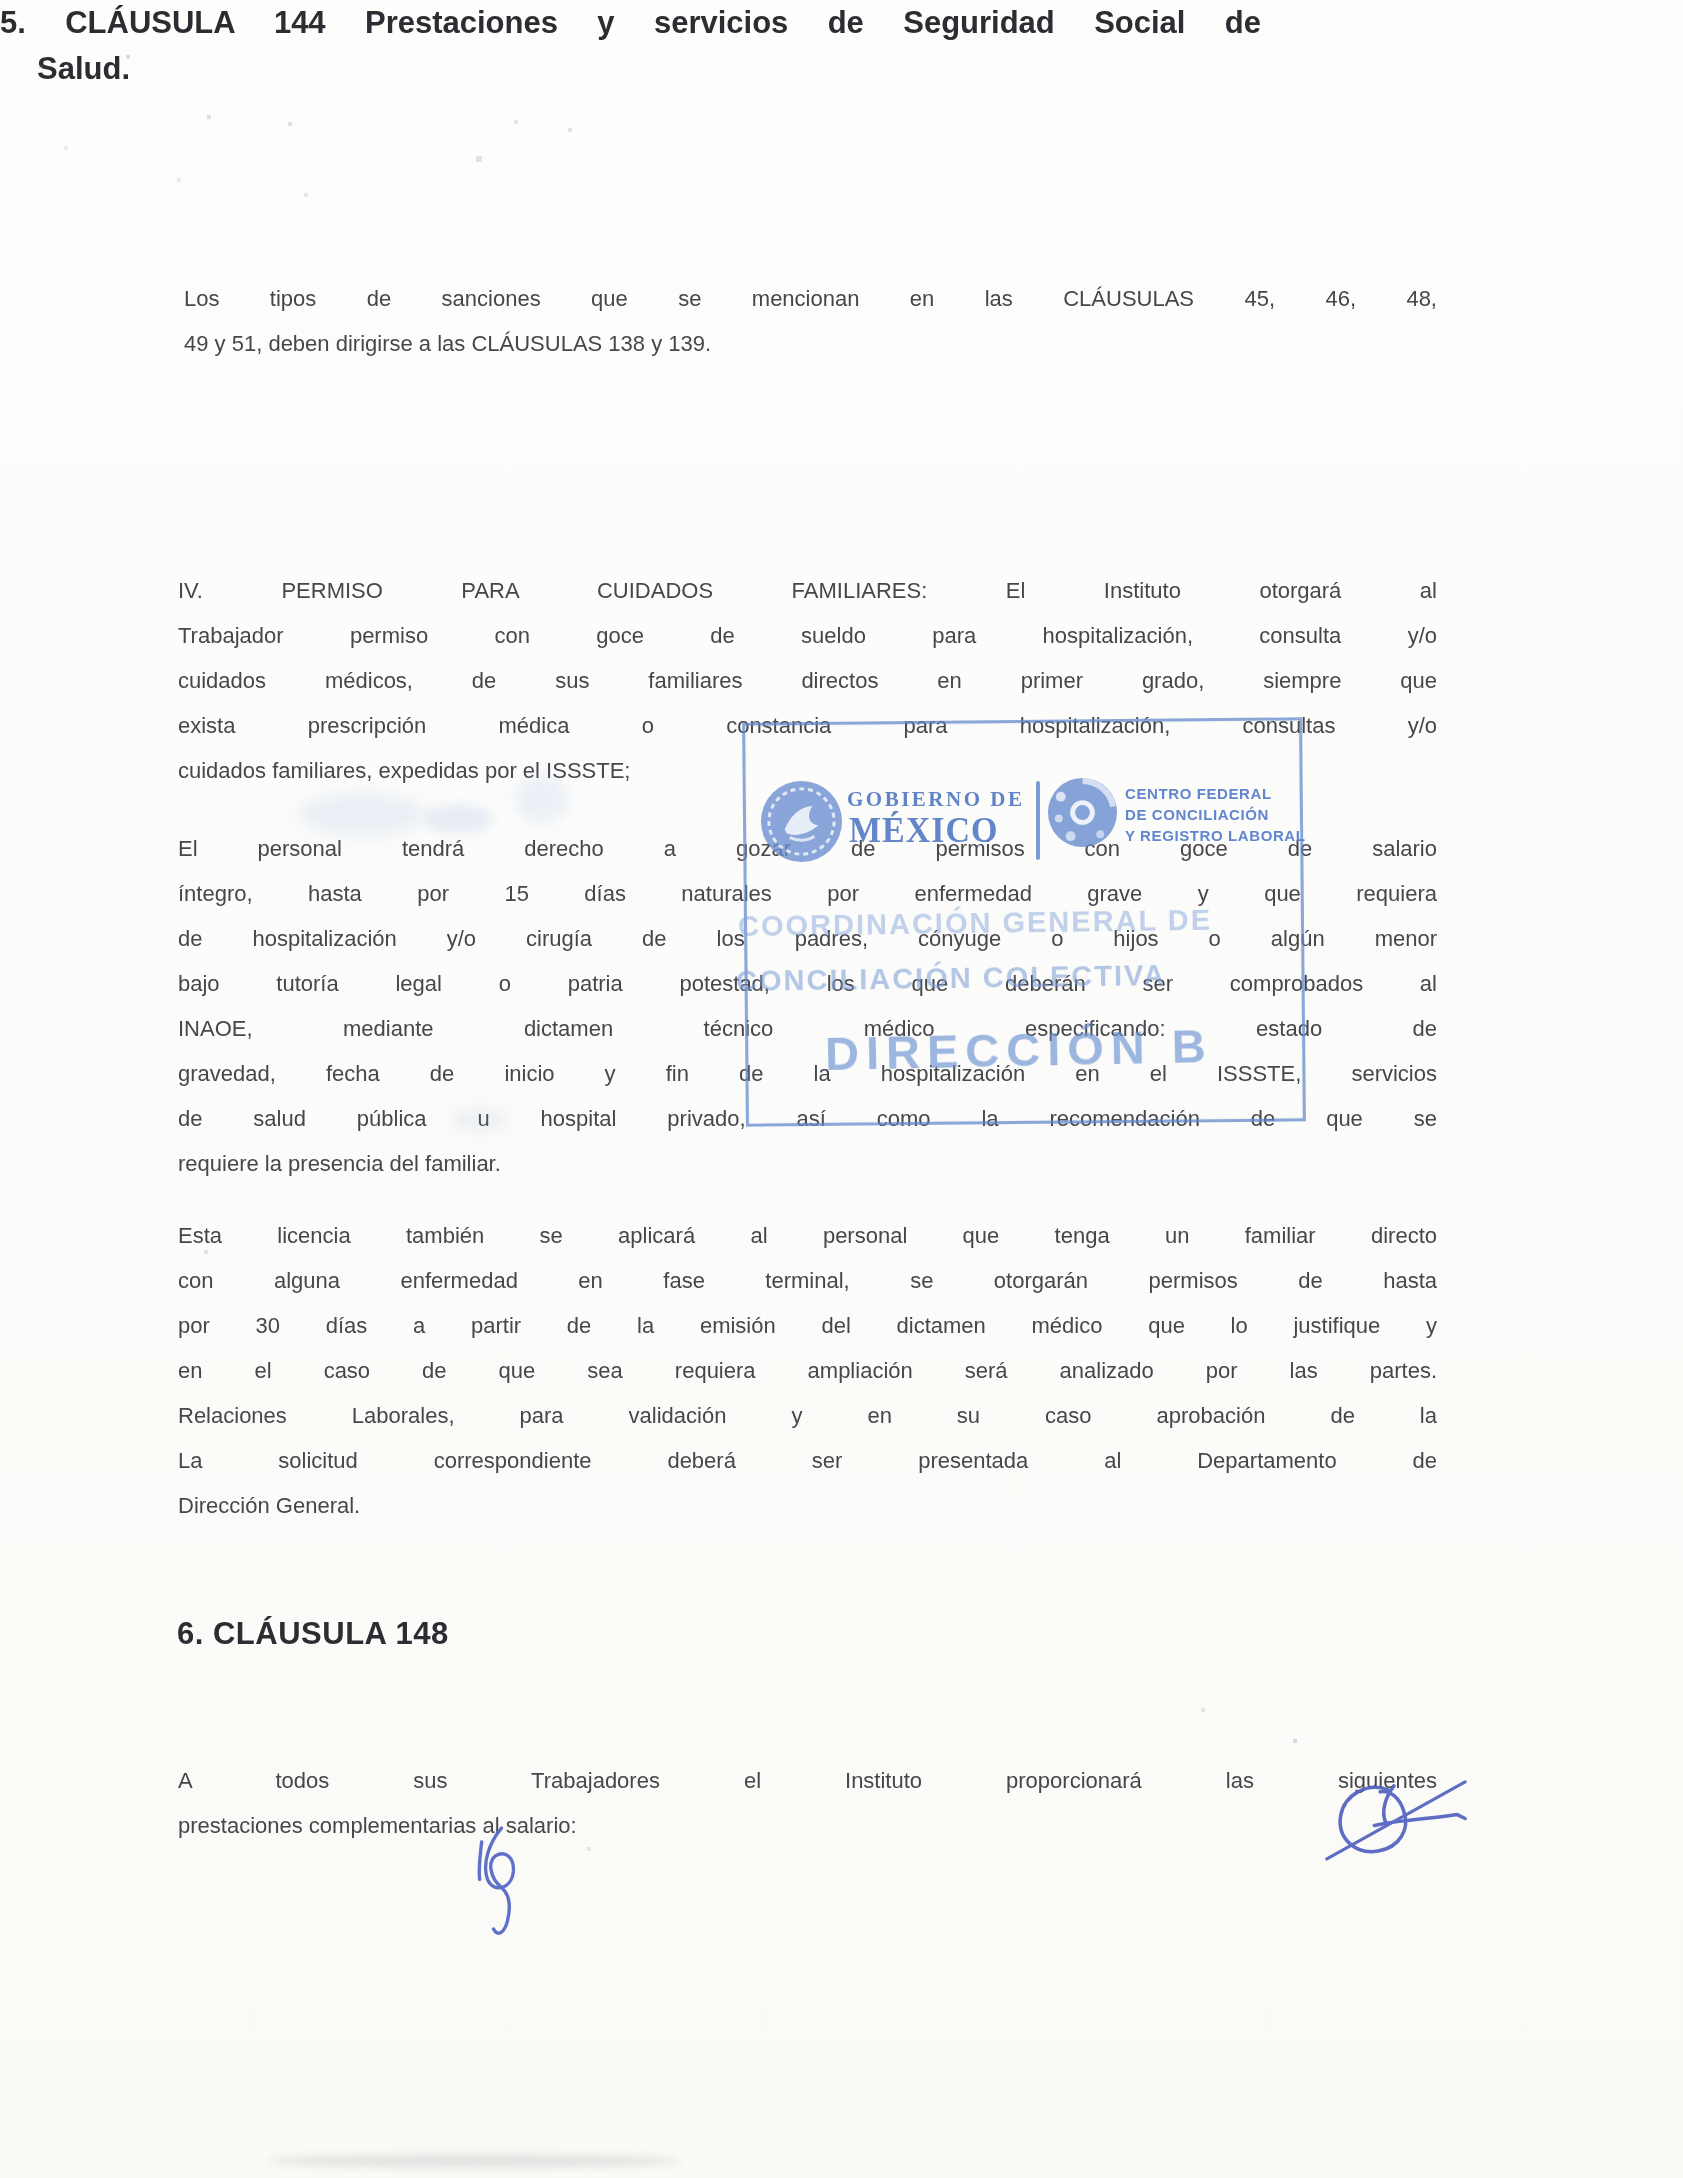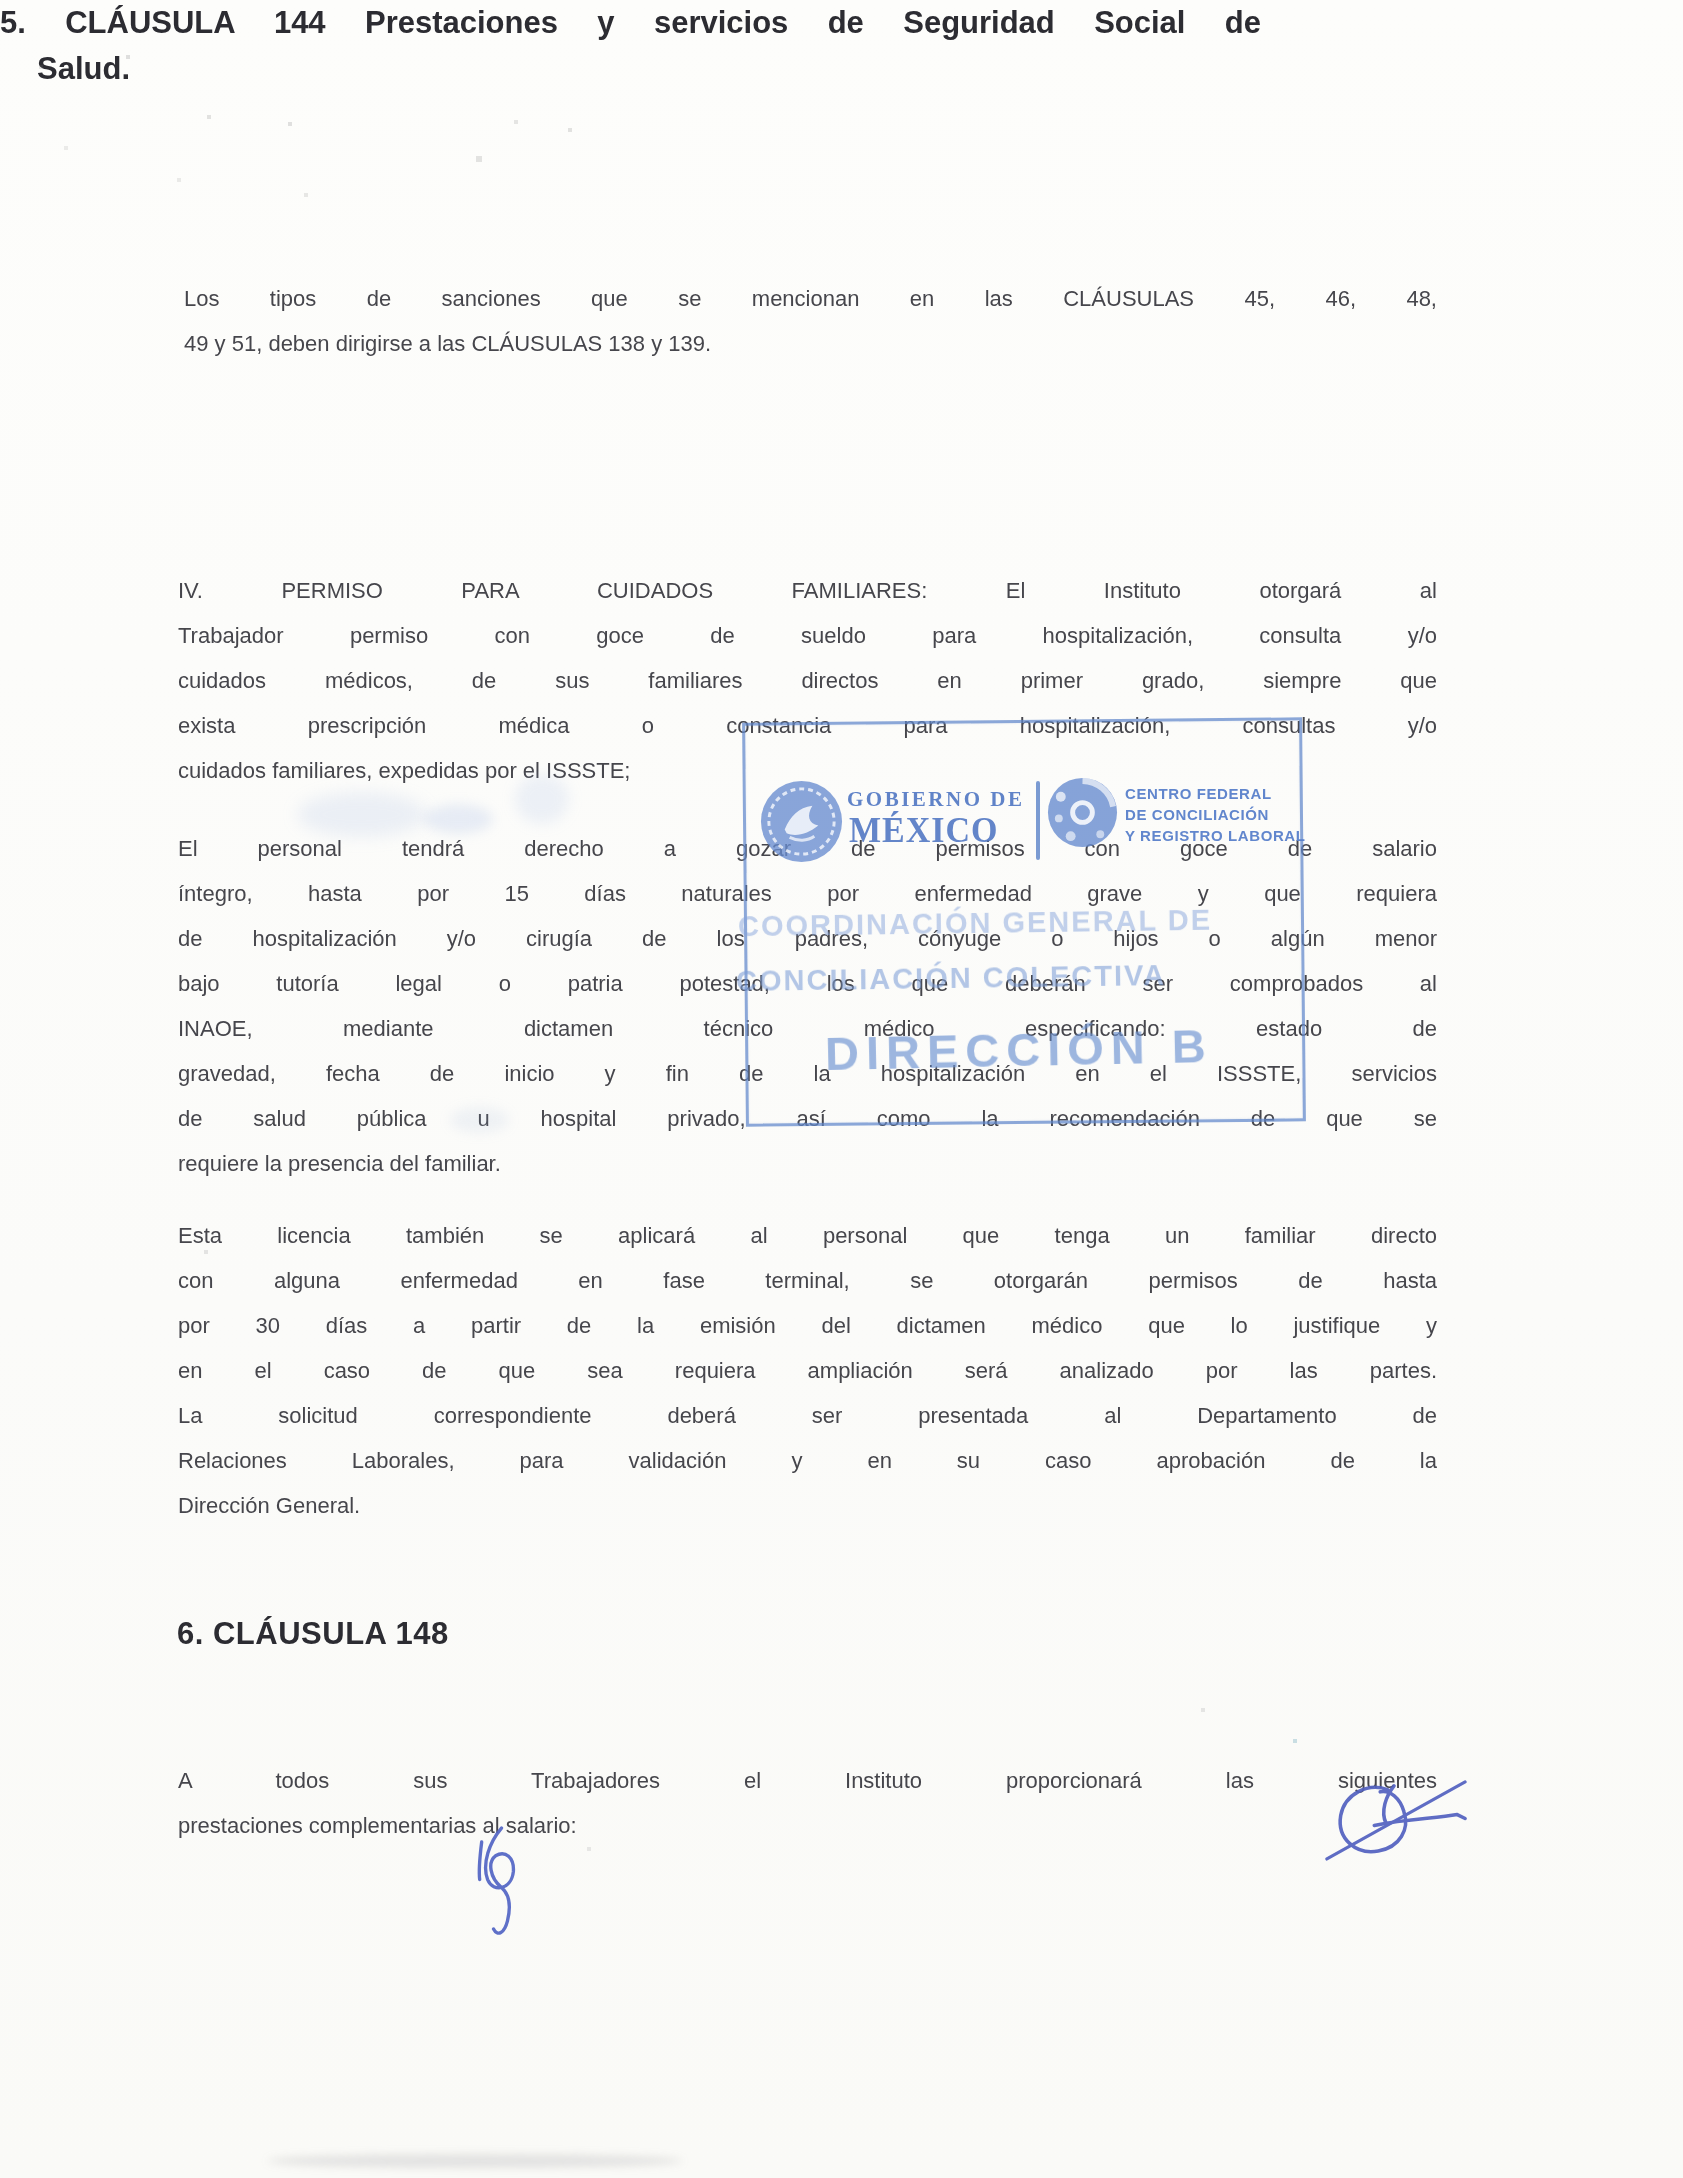--- a/index.html
+++ b/index.html
@@ -94,22 +94,22 @@
       <div class="tline">INAOE, mediante dictamen técnico médico especificando: estado de</div>
       <div class="tline">gravedad, fecha de inicio y fin de la hospitalización en el ISSSTE, servicios</div>
       <div class="tline">de salud pública u hospital privado, así como la recomendación de que se</div>
       <div class="tline">requiere la presencia del familiar.</div>
     </div>
   <div class="tblock jlines plic">
       <div class="tline">Esta licencia también se aplicará al personal que tenga un familiar directo</div>
       <div class="tline">con alguna enfermedad en fase terminal, se otorgarán permisos de hasta</div>
       <div class="tline">por 30 días a partir de la emisión del dictamen médico que lo justifique y</div>
       <div class="tline">en el caso de que sea requiera ampliación será analizado por las partes.</div>
+      <div class="tline">Relaciones Laborales, para validación y en su caso aprobación de la</div>
       <div class="tline">La solicitud correspondiente deberá ser presentada al Departamento de</div>
-      <div class="tline">Relaciones Laborales, para validación y en su caso aprobación de la</div>
       <div class="tline">Dirección General.</div>
     </div>
 
   <div class="heading h6">6. CLÁUSULA 148</div>
   <div class="tblock jlines ptod">
       <div class="tline">A todos sus Trabajadores el Instituto proporcionará las siguientes</div>
       <div class="tline">prestaciones complementarias al salario:</div>
     </div>
 
   <div class="stamp">

